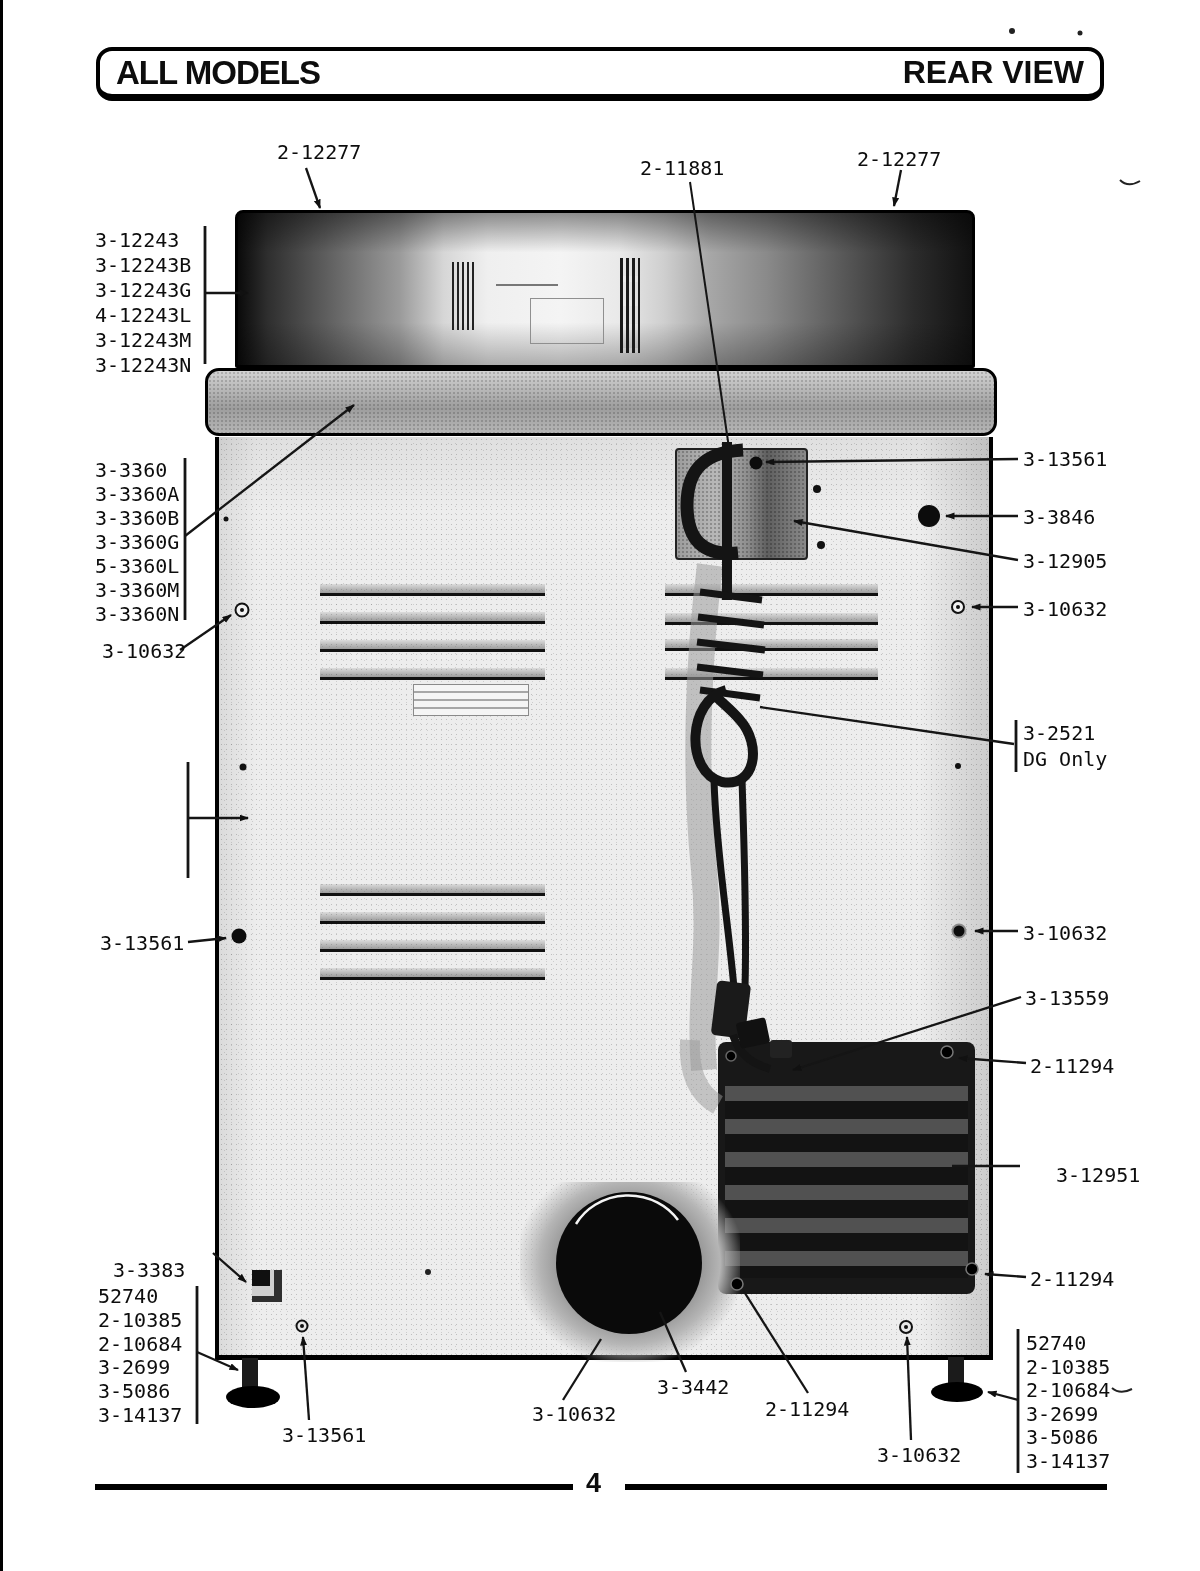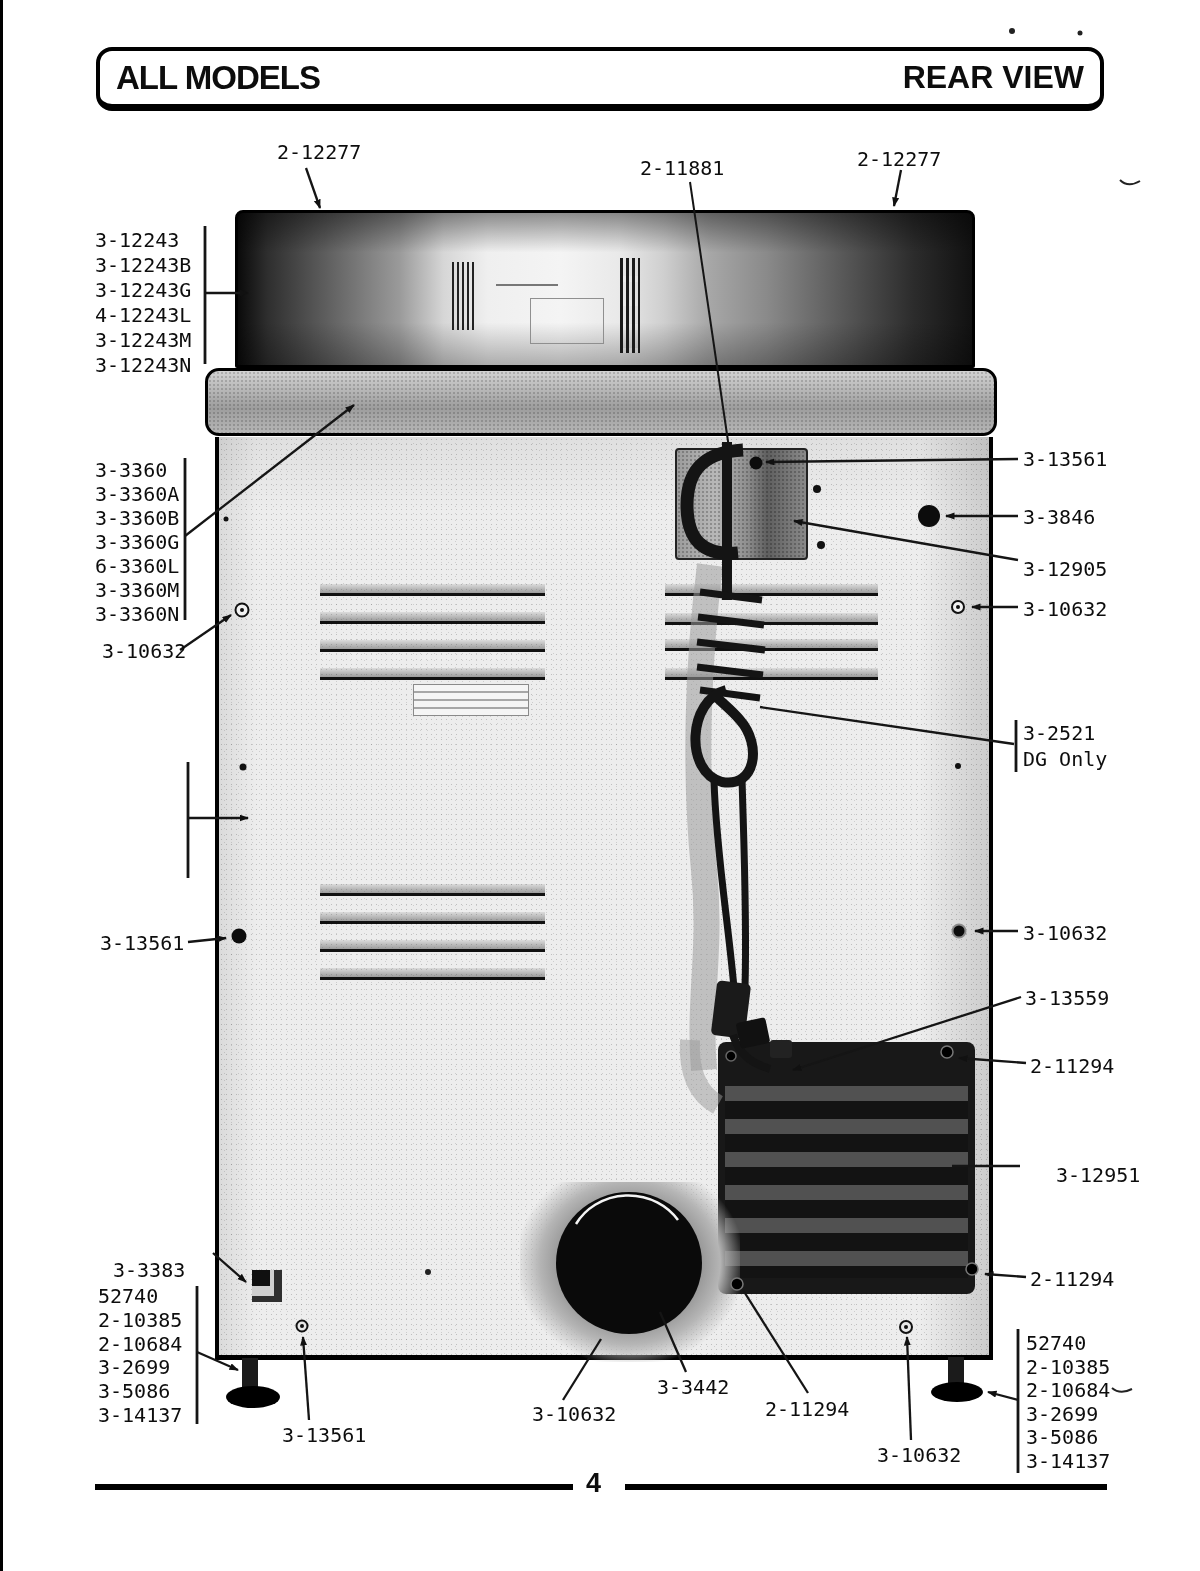--- a/index.html
+++ b/index.html
@@ -1,19 +1,19 @@
 <!DOCTYPE html>
 <html><head>
 <meta charset="utf-8">
 <style>
   html,body{margin:0;padding:0;background:#fff;}
   .page{position:relative;width:1200px;height:1571px;background:#fff;overflow:hidden;
         font-family:"DejaVu Sans Mono", monospace;color:#0d0d0d;}
   
-  .hdr{position:absolute;left:96px;top:47px;width:1008px;height:64px;box-sizing:border-box;
+  .hdr{position:absolute;left:96px;top:47px;width:1008px;height:54px;box-sizing:border-box;
        border:4px solid #000;border-bottom-width:7px;border-radius:16px;
        display:flex;align-items:center;justify-content:space-between;padding:3px 16px;
        font-family:"Liberation Sans", sans-serif;font-weight:bold;}
   .hdr .tl{font-size:33px;letter-spacing:-1px;}
   .hdr .tr{font-size:32px;letter-spacing:0px;margin-left:29px;}
   
   .lbl{position:absolute;font-size:20px;line-height:22px;white-space:nowrap;color:#0d0d0d;}
   .list div{white-space:nowrap;}
   
   .console{position:absolute;left:235px;top:210px;width:740px;height:158px;box-sizing:border-box;
@@ -229,33 +229,33 @@
     <div>4-12243L</div>
     <div>3-12243M</div>
     <div>3-12243N</div>
   </div>
 
   <div class="lbl list" style="left:95px;top:458px;line-height:24px;">
     <div>3-3360</div>
     <div>3-3360A</div>
     <div>3-3360B</div>
     <div>3-3360G</div>
-    <div>6-3360L</div>
+    <div>5-3360L</div>
     <div>3-3360M</div>
     <div>3-3360N</div>
   </div>
 
   <div class="lbl" style="left:102px;top:640px;">3-10632</div>
 
 
   <div class="lbl" style="left:100px;top:932px;">3-13561</div>
 
   <div class="lbl" style="left:1023px;top:448px;">3-13561</div>
   <div class="lbl" style="left:1023px;top:506px;">3-3846</div>
-  <div class="lbl" style="left:1023px;top:550px;margin-top:8px;">3-12905</div>
+  <div class="lbl" style="left:1023px;top:550px;">3-12905</div>
   <div class="lbl" style="left:1023px;top:598px;">3-10632</div>
   <div class="lbl" style="left:1023px;top:722px;">3-2521</div>
   <div class="lbl" style="left:1023px;top:748px;">DG Only</div>
   <div class="lbl" style="left:1023px;top:922px;">3-10632</div>
   <div class="lbl" style="left:1025px;top:987px;">3-13559</div>
   <div class="lbl" style="left:1030px;top:1055px;">2-11294</div>
   <div class="lbl" style="left:1056px;top:1158px;margin-top:6px;">3-12951</div>
   <div class="lbl" style="left:1030px;top:1268px;">2-11294</div>
 
   <div class="lbl" style="left:113px;top:1245px;margin-top:14px;">3-3383</div>

